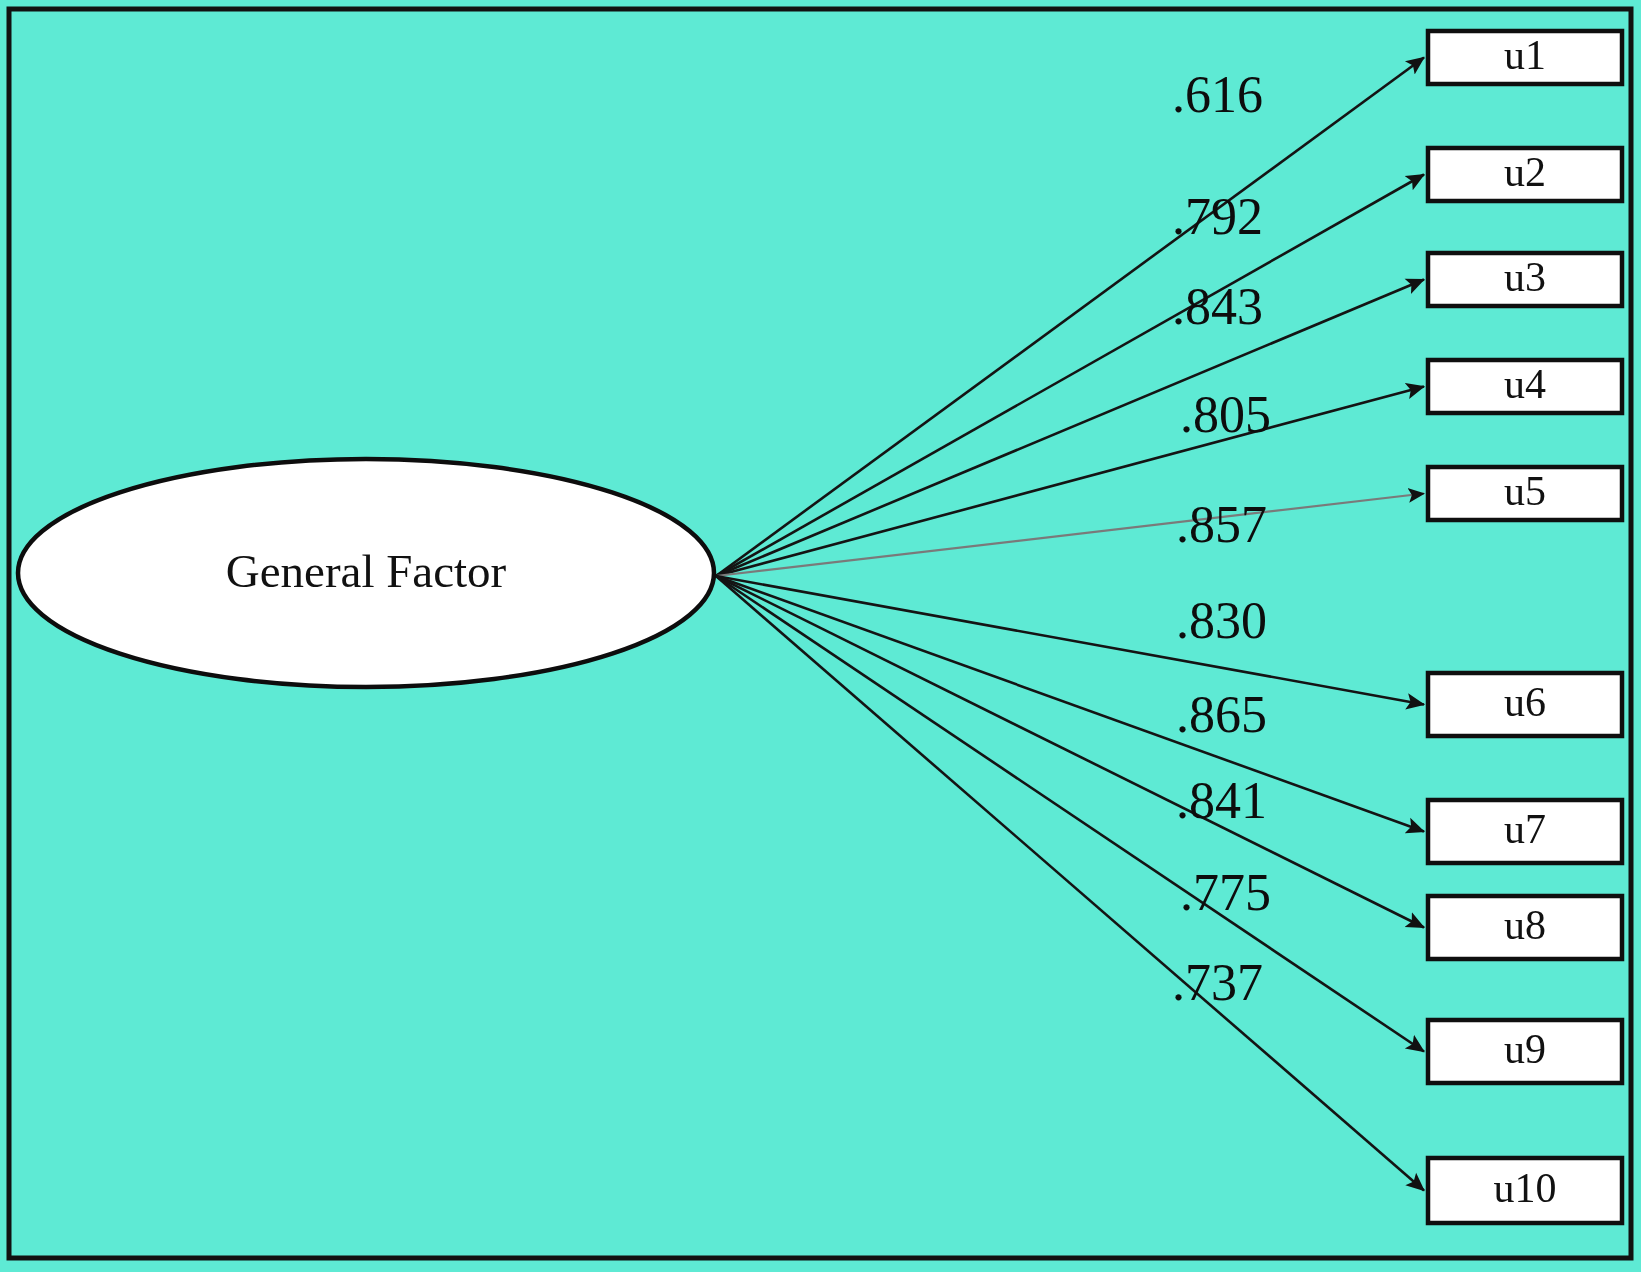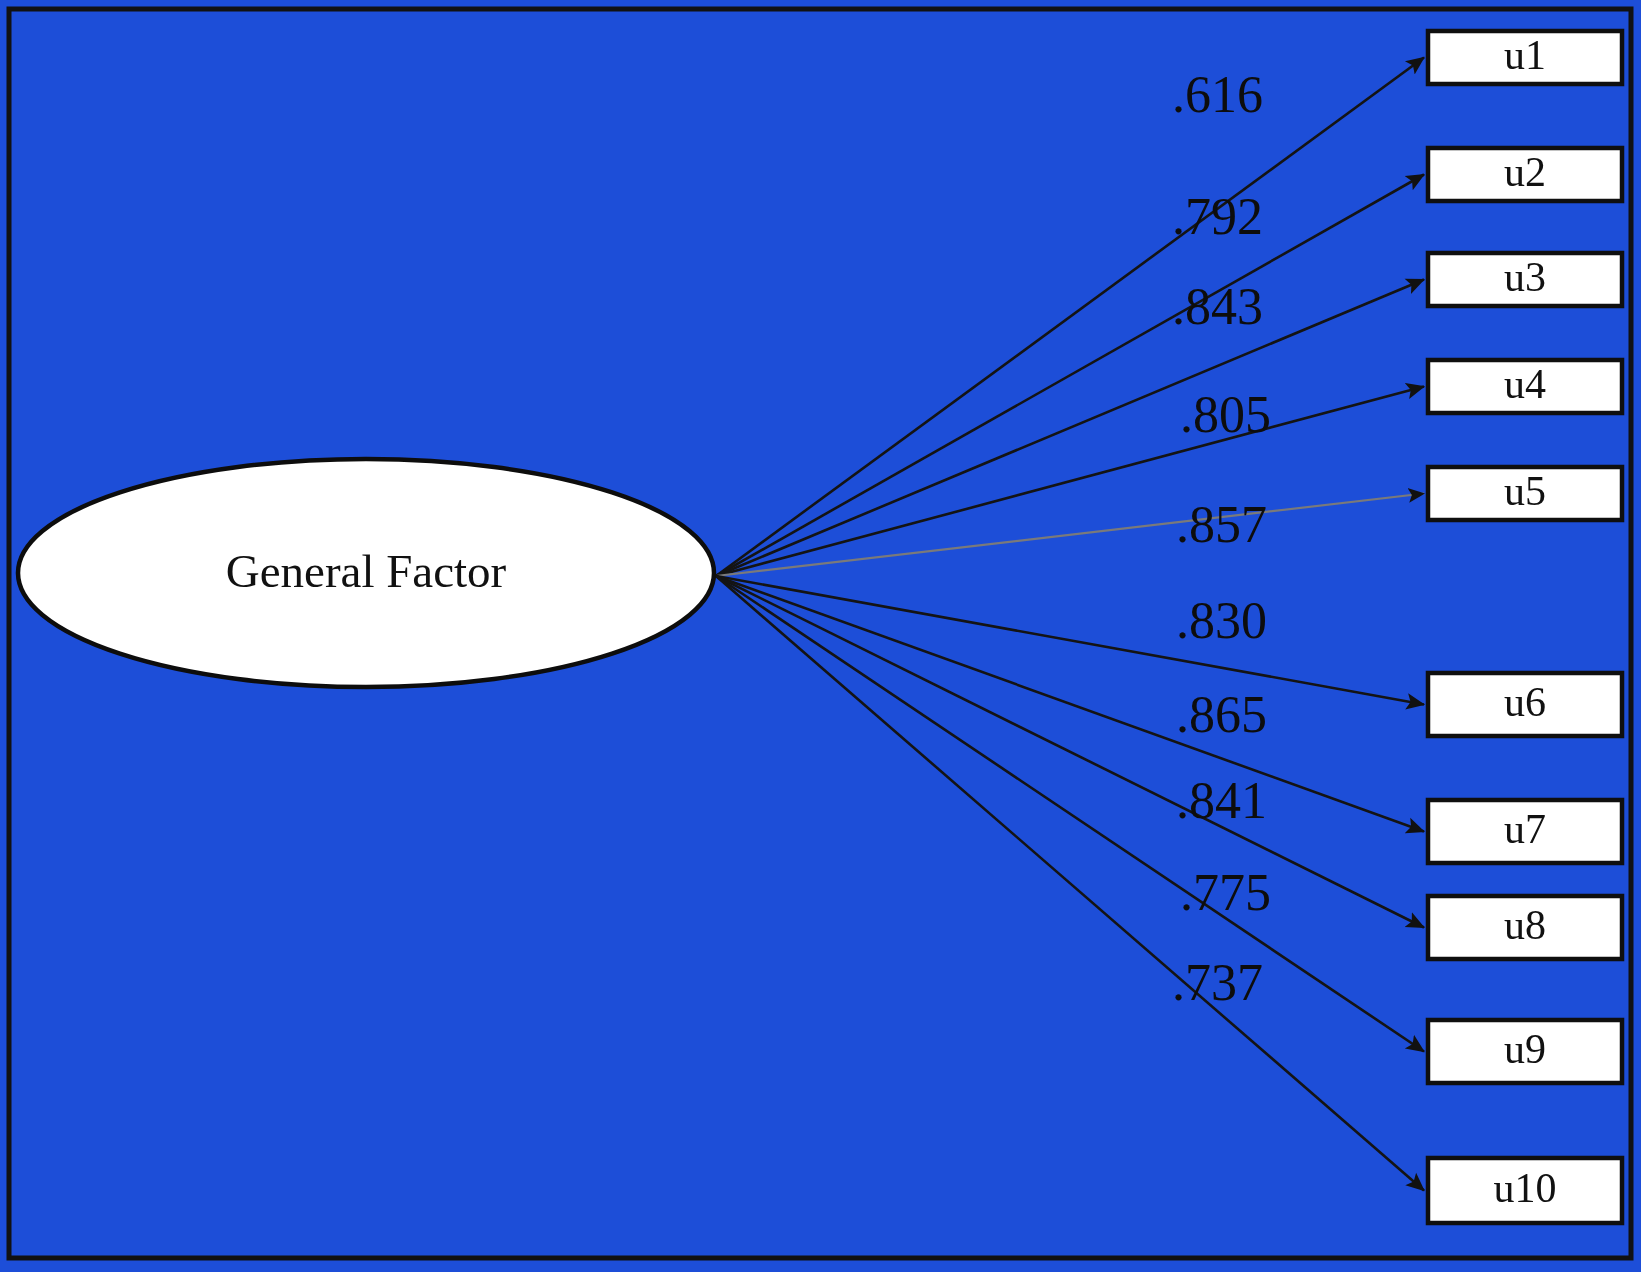--- a/index.html
+++ b/index.html
@@ -8,21 +8,21 @@
     padding: 0;
     background: #ffffff;
   }
   body {
     font-family: "Liberation Serif", "DejaVu Serif", serif;
   }
   #stage {
     position: relative;
     width: 1641px;
     height: 1272px;
-    background: #1d4ed8;
+    background: #5eead4;
     overflow: hidden;
   }
   #diagram-svg {
     position: absolute;
     left: 0;
     top: 0;
     width: 1641px;
     height: 1272px;
     display: block;
   }

